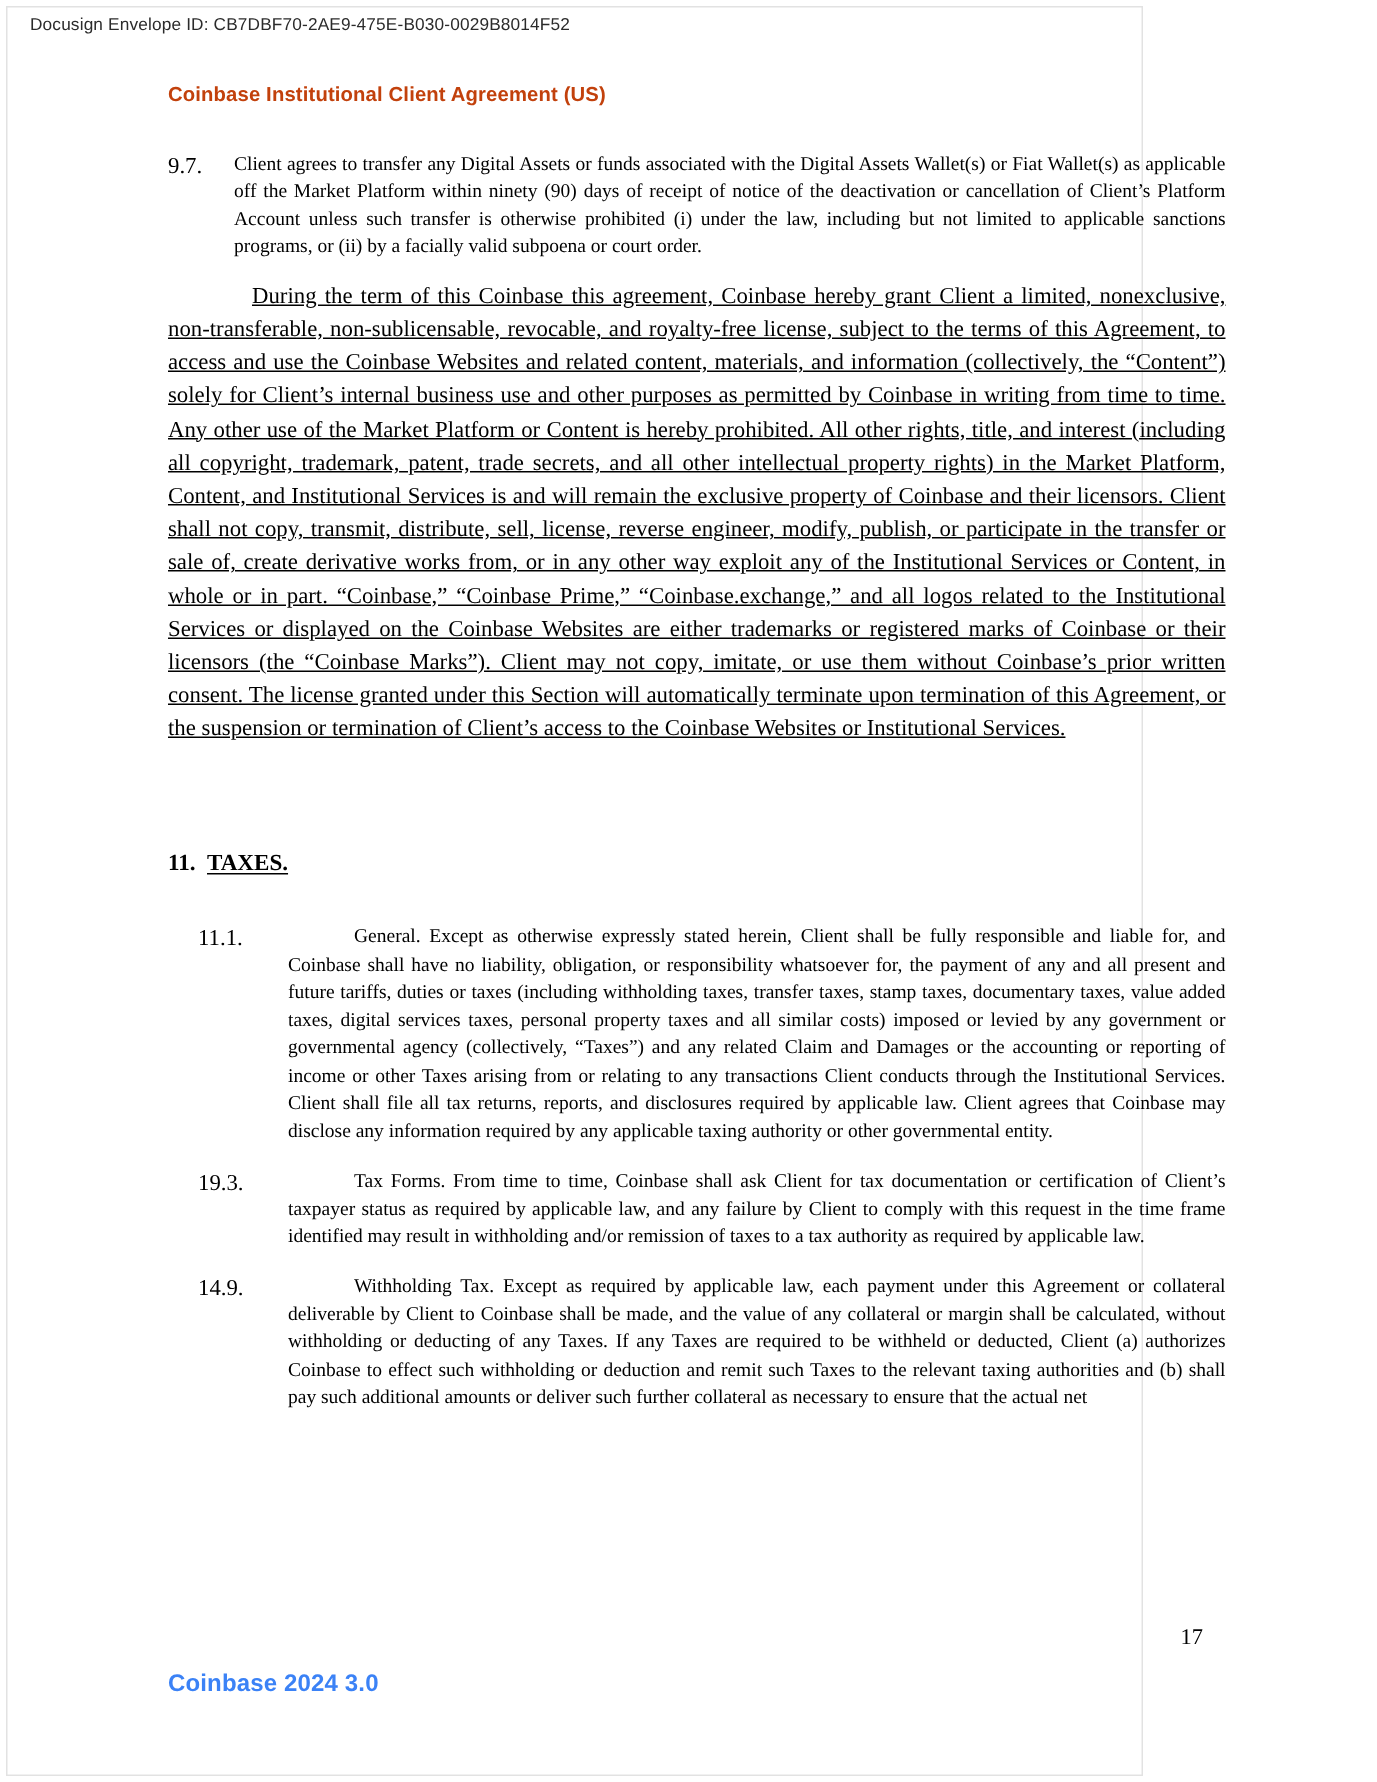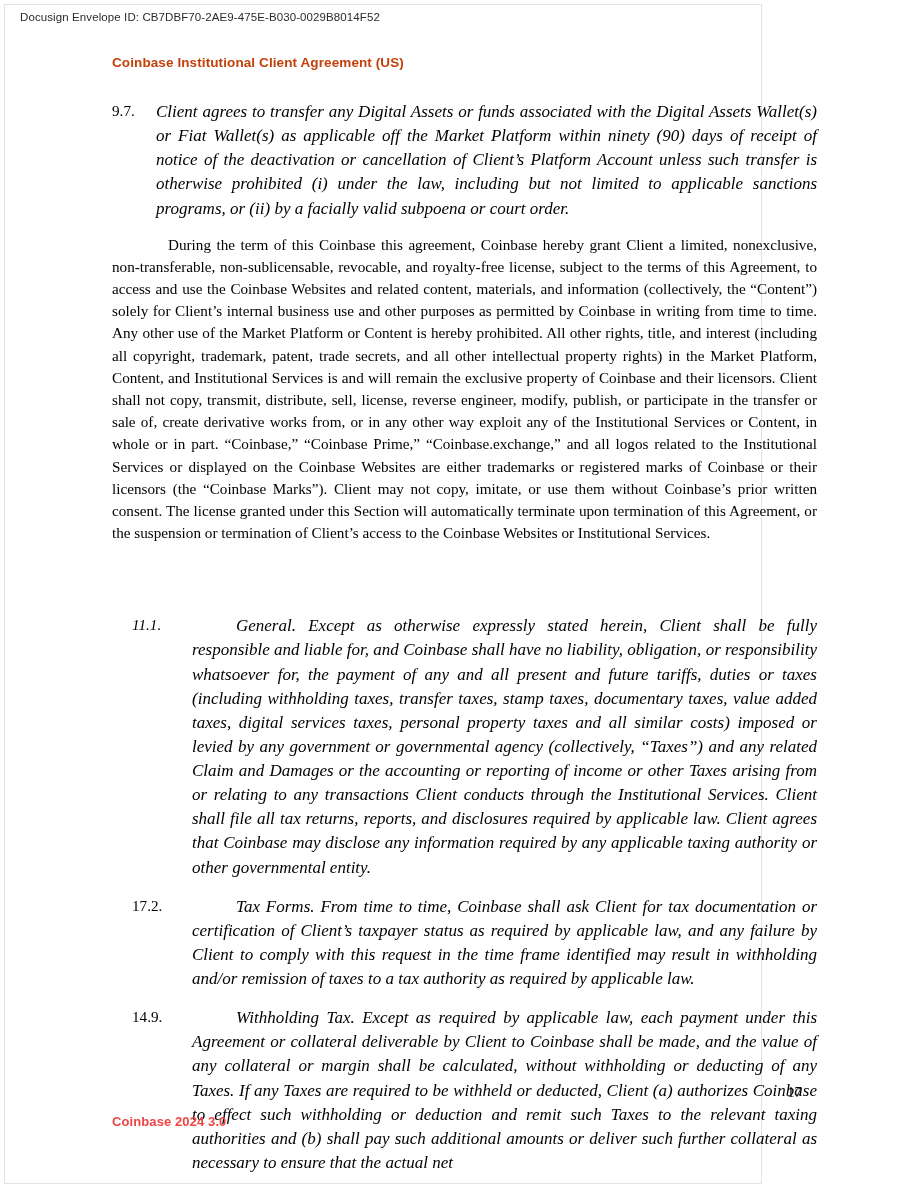--- a/index.html
+++ b/index.html
@@ -53,23 +53,23 @@
     font-size: 13.5px;
     font-weight: bold;
     color: #c2410c;
     letter-spacing: 0.1px;
   }
   .doc-footer {
     position: absolute;
     left: 112px;
     top: 1114px;
     font-family: "Liberation Sans", sans-serif;
-    font-size: 13px;
-    font-weight: bold;
-    color: #ef4444;
+    font-size: 16px;
+    font-weight: bold;
+    color: #3b82f6;
     letter-spacing: 0.1px;
   }
   .page-number {
     position: absolute;
     left: 787px;
     top: 1084px;
     font-size: 15px;
     color: #000;
   }
 
@@ -85,25 +85,24 @@
     align-items: flex-start;
     margin-bottom: 13px;
   }
   .clause-num {
     flex: 0 0 auto;
     font-size: 15.2px;
     line-height: 1.42;
   }
   .clause-body {
     flex: 1 1 auto;
-    font-size: 17px;
+    font-size: 13px;
     line-height: 1.42;
     text-align: justify;
     text-justify: inter-word;
-    font-style: italic;
   }
 
   
   .sub-9-7 .clause-num {
     width: 44px;
   }
 
   
   .section-head {
     display: flex;
@@ -124,20 +123,21 @@
     text-underline-offset: 2px;
   }
   .section-head.narrow .num { width: 26px; }
 
   .body-para {
     font-size: 15.2px;
     line-height: 1.46;
     text-align: justify;
     text-justify: inter-word;
     margin: 0;
+    text-decoration: underline;
   }
   .body-para .lead-indent {
     display: inline-block;
     width: 56px;
   }
 
   .gap-big { height: 48px; }
   .gap-mid { height: 22px; }
 
   
@@ -145,21 +145,20 @@
     display: flex;
     align-items: flex-start;
     margin-bottom: 15px;
   }
   .sub-11 .clause-num {
     width: 60px;
     margin-left: 20px;
     flex: 0 0 auto;
   }
   .sub-11 .clause-num.italic {
-    font-style: italic;
   }
   .sub-11 .clause-body {
     text-align: justify;
   }
   .sub-11 .clause-body .lead {
     display: inline-block;
     width: 44px;
   }
 </style>
 </head>
@@ -176,30 +175,34 @@
     <div class="clause-row sub-9-7">
       <div class="clause-num">9.7.</div>
       <div class="clause-body">Client agrees to transfer any Digital Assets or funds associated with the Digital Assets Wallet(s) or Fiat Wallet(s) as applicable off the Market Platform within ninety (90) days of receipt of notice of the deactivation or cancellation of Client’s Platform Account unless such transfer is otherwise prohibited (i) under the law, including but not limited to applicable sanctions programs, or (ii) by a facially valid subpoena or court order.</div>
     </div>
 
 
     <p class="body-para"><span class="lead-indent"></span><span>During the term of this Coinbase this agreement,   Coinbase hereby grant Client a limited, nonexclusive, non-transferable, non-sublicensable, revocable, and royalty-free license, subject to the terms of this Agreement, to access and use the Coinbase Websites and related content, materials, and information (collectively, the “Content”) solely for Client’s internal business use and other purposes as permitted by Coinbase in writing from time to time. Any other use of the Market Platform or Content is hereby prohibited. All other rights, title, and interest (including all copyright, trademark, patent, trade secrets, and all other intellectual property rights) in the Market Platform, Content, and Institutional Services is and will remain the exclusive property of Coinbase and their licensors. Client shall not copy, transmit, distribute, sell, license, reverse engineer, modify, publish, or participate in the transfer or sale of, create derivative works from, or in any other way exploit any of the Institutional Services or Content, in whole or in part. “Coinbase,” “Coinbase Prime,” “Coinbase.exchange,” and all logos related to the Institutional Services or displayed on the Coinbase Websites are either trademarks or registered marks of Coinbase or their licensors (the “Coinbase Marks”). Client may not copy, imitate, or use them without Coinbase’s prior written consent. The license granted under this Section will automatically terminate upon termination of this Agreement, or the suspension or termination of Client’s access to the Coinbase Websites or Institutional Services.</span></p>
 
     <div class="gap-big"></div>
 
+    <div class="section-head narrow">
+      <div class="num">11.</div>
+      <div class="title">TAXES.</div>
+    </div>
 
     <div class="gap-mid"></div>
 
     <div class="sub-11">
       <div class="clause-num italic">11.1.</div>
       <div class="clause-body"><span class="lead"></span><span>General.</span> <span>Except as otherwise expressly stated herein, Client shall be fully responsible and liable for, and Coinbase shall have no liability, obligation, or responsibility whatsoever for, the payment of any and all present and future tariffs, duties or taxes (including withholding taxes, transfer taxes, stamp taxes, documentary taxes, value added taxes, digital services taxes, personal property taxes and all similar costs) imposed or levied by any government or governmental agency (collectively, “Taxes”) and any related Claim and Damages or the accounting or reporting of income or other Taxes arising from or relating to any transactions Client conducts through the Institutional Services. Client shall file all tax returns, reports, and disclosures required by applicable law. Client agrees that Coinbase may disclose any information required by any applicable taxing authority or other governmental entity.</span></div>
     </div>
 
     <div class="sub-11">
-      <div class="clause-num">17.2.</div>
+      <div class="clause-num">19.3.</div>
       <div class="clause-body"><span class="lead"></span><span>Tax Forms.</span> <span>From time to time, Coinbase shall ask Client for tax documentation or certification of Client’s taxpayer status as required by applicable law, and any failure by Client to comply with this request in the time frame identified may result in withholding and/or remission of taxes to a tax authority as required by applicable law.</span></div>
     </div>
 
     <div class="sub-11">
       <div class="clause-num">14.9.</div>
       <div class="clause-body"><span class="lead"></span><span>Withholding Tax.</span> <span>Except as required by applicable law, each payment under this Agreement or collateral deliverable by Client to Coinbase shall be made, and the value of any collateral or margin shall be calculated, without withholding or deducting of any Taxes. If any Taxes are required to be withheld or deducted, Client (a) authorizes Coinbase to effect such withholding or deduction and remit such Taxes to the relevant taxing authorities and (b) shall pay such additional amounts or deliver such further collateral as necessary to ensure that the actual net</span></div>
     </div>
 
   </div>
 

